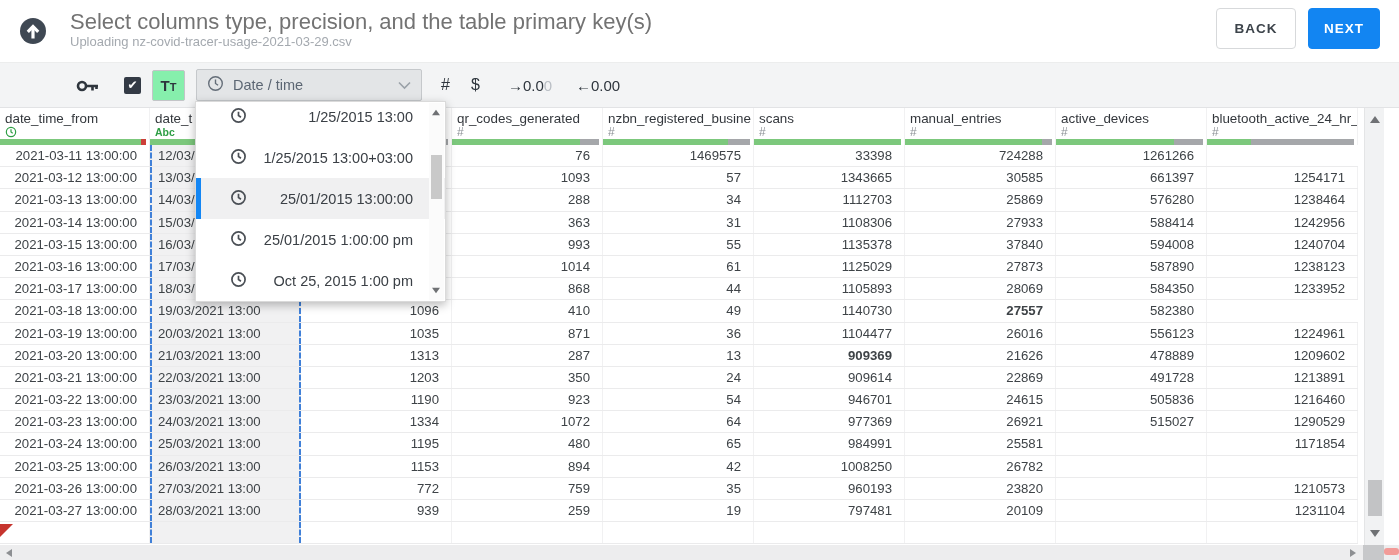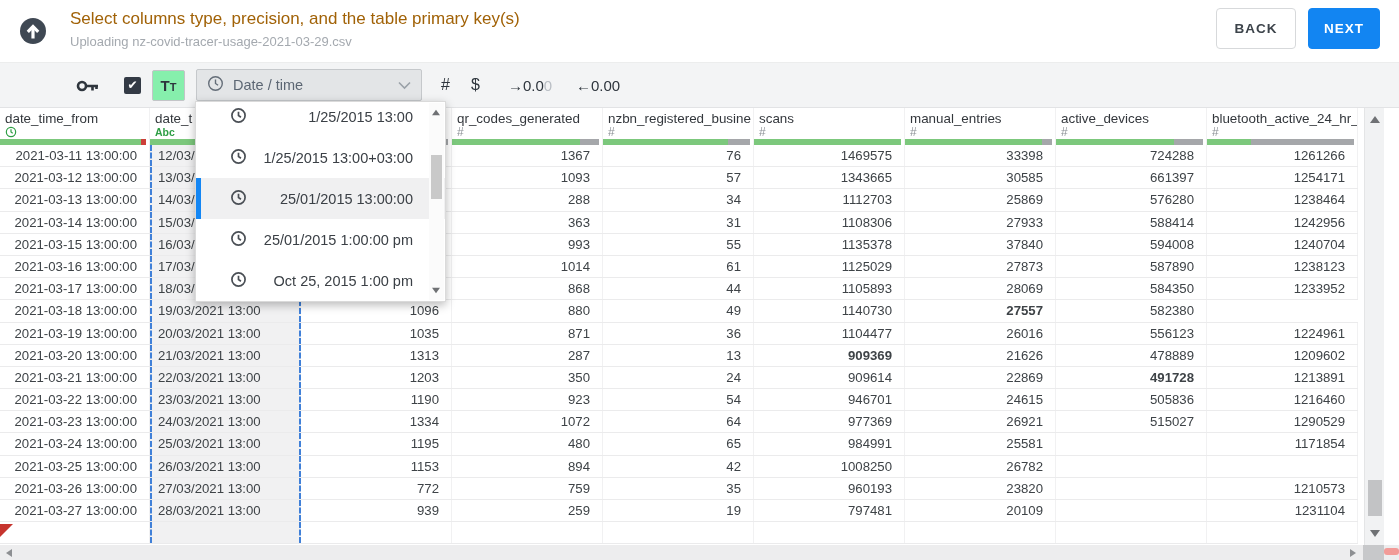--- a/index.html
+++ b/index.html
@@ -2,21 +2,21 @@
 <html><head>
 <meta charset="utf-8">
 <style>
   * { margin:0; padding:0; box-sizing:border-box; }
   body { font-family:"Liberation Sans", sans-serif; background:#fff; }
   .app { position:relative; width:1399px; height:560px; background:#fff; overflow:hidden; }
 
   
   .hdr { position:absolute; left:0; top:0; width:1399px; height:62px; background:#fff; }
   .up-icon { position:absolute; left:19px; top:17px; }
-  .title { position:absolute; left:70px; top:9px; font-size:17px; color:#a16207; }
+  .title { position:absolute; left:70px; top:9px; font-size:22px; color:#737373; }
   .subtitle { position:absolute; left:70px; top:34px; font-size:13px; color:#a4a9af; }
   .btn { position:absolute; top:8px; height:41px; border-radius:4px; font-family:"Liberation Sans",sans-serif;
          font-size:13.5px; font-weight:bold; letter-spacing:1px; cursor:pointer; }
   .btn-back { left:1216px; width:80px; background:#fff; border:1px solid #d7d9db; color:#3d444b; }
   .btn-next { left:1308px; width:72px; background:#1285f2; border:1px solid #1285f2; color:#fff; }
 
   
   .tb { position:absolute; left:0; top:62px; width:1399px; height:46px; background:#f3f4f5;
         border-top:1px solid #eceded; border-bottom:1px solid #e2e3e5; }
   .tb-key { position:absolute; left:76px; top:15px; }
@@ -222,21 +222,20 @@
           <i class="g" style="width: 30%;"></i>
           <i class="gr" style="width: 70%;"></i>
         </div>
       </div>
     </div>
   <div class="tbody" id="tbody">
       <div class="trow">
         <div class="tcell c0" style="width: 150px;">2021-03-11 13:00:00</div>
         <div class="tcell left sel" style="width: 151px;">12/03/2021 13:00</div>
         <div class="tcell" style="width: 151px;"></div>
-        <div class="tcell" style="width: 151px;">1367</div>
         <div class="tcell" style="width: 151px;">76</div>
         <div class="tcell" style="width: 151px;">1469575</div>
         <div class="tcell" style="width: 151px;">33398</div>
         <div class="tcell" style="width: 151px;">724288</div>
         <div class="tcell" style="width: 151px;">1261266</div>
       </div>
       <div class="trow">
         <div class="tcell c0" style="width: 150px;">2021-03-12 13:00:00</div>
         <div class="tcell left sel" style="width: 151px;">13/03/2021 13:00</div>
         <div class="tcell" style="width: 151px;"></div>
@@ -299,21 +298,21 @@
         <div class="tcell" style="width: 151px;">44</div>
         <div class="tcell" style="width: 151px;">1105893</div>
         <div class="tcell" style="width: 151px;">28069</div>
         <div class="tcell" style="width: 151px;">584350</div>
         <div class="tcell" style="width: 151px;">1233952</div>
       </div>
       <div class="trow">
         <div class="tcell c0" style="width: 150px;">2021-03-18 13:00:00</div>
         <div class="tcell left sel" style="width: 151px;">19/03/2021 13:00</div>
         <div class="tcell" style="width: 151px;">1096</div>
-        <div class="tcell" style="width: 151px;">880</div>
+        <div class="tcell" style="width: 151px;">410</div>
         <div class="tcell" style="width: 151px;">49</div>
         <div class="tcell" style="width: 151px;">1140730</div>
         <div class="tcell" style="width: 151px; font-weight: bold;">27557</div>
         <div class="tcell" style="width: 151px;">582380</div>
       </div>
       <div class="trow">
         <div class="tcell c0" style="width: 150px;">2021-03-19 13:00:00</div>
         <div class="tcell left sel" style="width: 151px;">20/03/2021 13:00</div>
         <div class="tcell" style="width: 151px;">1035</div>
         <div class="tcell" style="width: 151px;">871</div>
@@ -335,21 +334,21 @@
         <div class="tcell" style="width: 151px;">1209602</div>
       </div>
       <div class="trow">
         <div class="tcell c0" style="width: 150px;">2021-03-21 13:00:00</div>
         <div class="tcell left sel" style="width: 151px;">22/03/2021 13:00</div>
         <div class="tcell" style="width: 151px;">1203</div>
         <div class="tcell" style="width: 151px;">350</div>
         <div class="tcell" style="width: 151px;">24</div>
         <div class="tcell" style="width: 151px;">909614</div>
         <div class="tcell" style="width: 151px;">22869</div>
-        <div class="tcell" style="width: 151px; font-weight: bold;">491728</div>
+        <div class="tcell" style="width: 151px;">491728</div>
         <div class="tcell" style="width: 151px;">1213891</div>
       </div>
       <div class="trow">
         <div class="tcell c0" style="width: 150px;">2021-03-22 13:00:00</div>
         <div class="tcell left sel" style="width: 151px;">23/03/2021 13:00</div>
         <div class="tcell" style="width: 151px;">1190</div>
         <div class="tcell" style="width: 151px;">923</div>
         <div class="tcell" style="width: 151px;">54</div>
         <div class="tcell" style="width: 151px;">946701</div>
         <div class="tcell" style="width: 151px;">24615</div>

